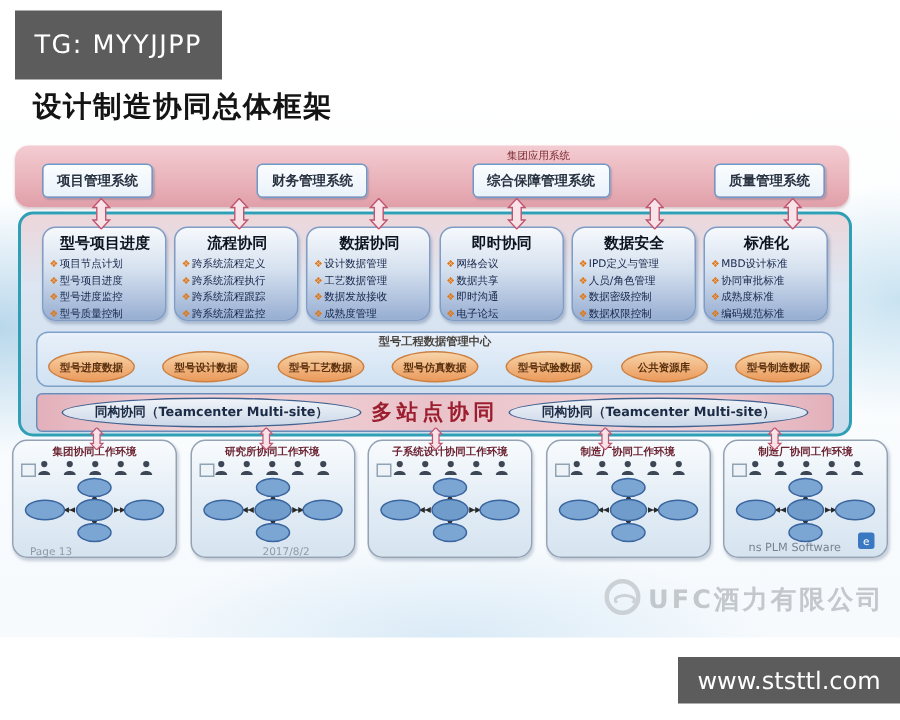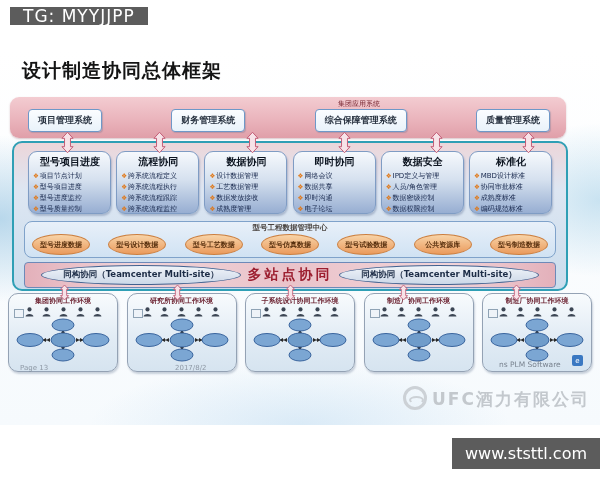--- a/index.html
+++ b/index.html
@@ -4,21 +4,21 @@
 <style>
   html,body{margin:0;padding:0;}
   .stage{position:relative;width:600px;height:480px;background:#ffffff;overflow:hidden;
          font-family:"DejaVu Sans","Liberation Sans",sans-serif;}
   .slide-bg{position:absolute;left:0;top:50px;width:600px;height:375px;
     background:
       radial-gradient(ellipse 180px 120px at 0% 45%, rgba(130,185,220,.55), rgba(130,185,220,0) 70%),
       radial-gradient(ellipse 160px 110px at 100% 40%, rgba(140,195,225,.45), rgba(140,195,225,0) 70%),
       radial-gradient(ellipse 300px 90px at 50% 100%, rgba(165,205,235,.35), rgba(165,205,235,0) 70%),
       linear-gradient(#ffffff,#f6fafd);}
-  .tg-badge{position:absolute;left:10px;top:7px;height:18px;background:#5c5c5c;color:#fff;
+  .tg-badge{position:absolute;left:10px;top:7px;height:46px;background:#5c5c5c;color:#fff;
     font-size:17px;display:flex;align-items:center;padding:0 13px;letter-spacing:1px;}
   .site-badge{position:absolute;right:0;top:438px;width:148px;height:31px;background:#5c5c5c;color:#fff;
     font-size:16px;display:flex;align-items:center;justify-content:center;}
   .slide-title{position:absolute;left:22px;top:58px;font-size:19px;font-weight:bold;color:#141414;letter-spacing:1px;}
 
   
   .top-band{position:absolute;left:10px;top:97px;width:556px;height:41px;border-radius:9px;
     background:linear-gradient(180deg,#f3ccd1 0%,#eab4bc 55%,#e09fa9 100%);
     box-shadow:0 1px 2px rgba(150,90,100,.35);
     display:flex;align-items:center;justify-content:space-between;

